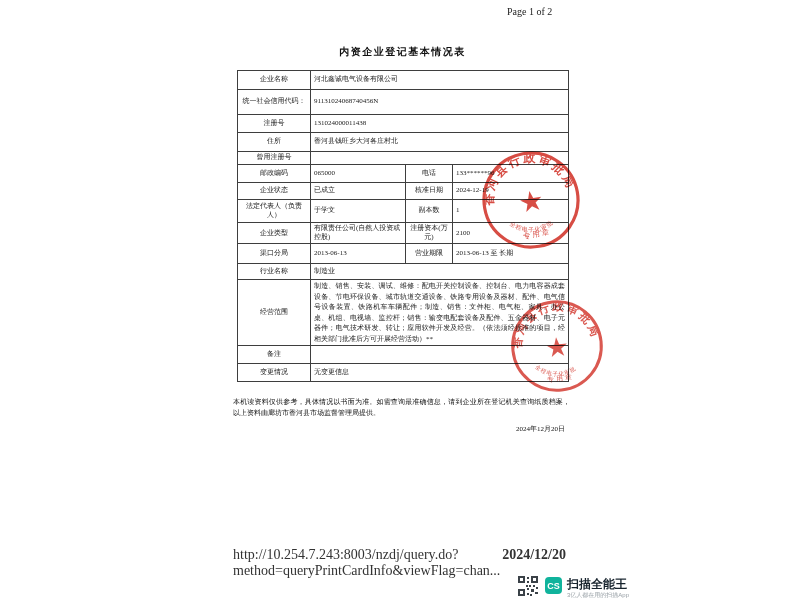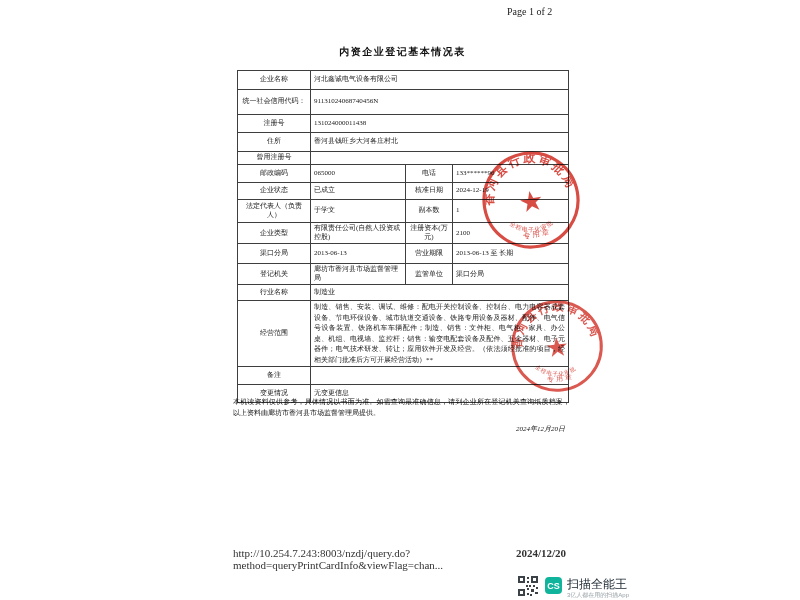--- a/index.html
+++ b/index.html
@@ -11,33 +11,33 @@
              font-size:10px;font-weight:bold;letter-spacing:1.5px;color:#111;}
   table.info{position:absolute;left:237px;top:70px;width:331px;border-collapse:collapse;
              table-layout:fixed;font-size:7px;line-height:1.3;color:#1a1a1a;}
   table.info td{border:1px solid #3e3e3e;padding:1px 3px;overflow:hidden;}
   td.lbl{text-align:center;padding:1px 2px;margin-left:40px;}
   td.val{text-align:left;}
   td.scope{line-height:1.5;text-align:justify;padding:2px 5px;}
   .disclaimer{position:absolute;left:233px;top:397px;width:337px;font-size:7px;
               line-height:1.6;color:#111;text-align:justify;}
   .print-date{position:absolute;left:237px;top:424px;width:328px;text-align:right;
-              font-size:7px;color:#111;font-style:italic;}
+              font-size:7px;color:#111;}
   .urlline{position:absolute;left:233px;top:547px;width:333px;display:flex;
-           font-size:11px;color:#333;}
+           font-size:14px;color:#333;}
   .urlline .dt{margin-left:auto;font-weight:bold;}
   .stamp{position:absolute;mix-blend-mode:multiply;opacity:0.88;}
   .stamp1{left:479px;top:148px;transform:rotate(-10deg);}
   .stamp2{left:508px;top:297px;transform:rotate(-6deg);opacity:0.82;}
   .wm-qr{position:absolute;left:517px;top:575px;}
   .wm-badge{position:absolute;left:545px;top:577px;width:17px;height:17px;border-radius:4px;
             background:#10b39c;color:#fff;font-family:"Liberation Sans",sans-serif;
             font-weight:bold;font-size:9px;display:flex;align-items:center;justify-content:center;}
   .wm-name{position:absolute;left:567px;top:576px;font-family:"Liberation Sans",sans-serif;
-           font-weight:normal;font-size:12px;color:#17232d;}
+           font-weight:bold;font-size:12px;color:#17232d;}
   .wm-tagline{position:absolute;left:567px;top:591px;font-family:"Liberation Sans",sans-serif;
               font-size:6px;color:#98a0a6;}
 </style>
 </head>
 <body>
 
 <div class="sheet">
 
   <div class="pageno">Page 1 of 2</div>
 
@@ -93,26 +93,20 @@
       <td class="lbl">企业类型</td>
       <td class="val">有限责任公司(自然人投资或控股)</td>
       <td class="lbl">注册资本(万元)</td>
       <td class="val">2100</td>
     </tr>
     <tr style="height:20px">
       <td class="lbl">渠口分局</td>
       <td class="val">2013-06-13</td>
       <td class="lbl">营业期限</td>
       <td class="val">2013-06-13 至 长期</td>
-    </tr>
-    <tr style="height:20px">
-      <td class="lbl">登记机关</td>
-      <td class="val">廊坊市香河县市场监督管理局</td>
-      <td class="lbl">监管单位</td>
-      <td class="val">渠口分局</td>
     </tr>
     <tr style="height:16px">
       <td class="lbl">行业名称</td>
       <td class="val" colspan="3">制造业</td>
     </tr>
     <tr style="height:56px">
       <td class="lbl">经营范围</td>
       <td class="val scope" colspan="3">制造、销售、安装、调试、维修：配电开关控制设备、控制台、电力电容器成套设备、节电环保设备、城市轨道交通设备、铁路专用设备及器材、配件、电气信号设备装置、铁路机车车辆配件；制造、销售：文件柜、电气柜、家具、办公桌、机组、电视墙、监控杆；销售：输变电配套设备及配件、五金器材、电子元器件；电气技术研发、转让；应用软件开发及经营。（依法须经批准的项目，经相关部门批准后方可开展经营活动）**</td>
     </tr>
     <tr style="height:18px">

